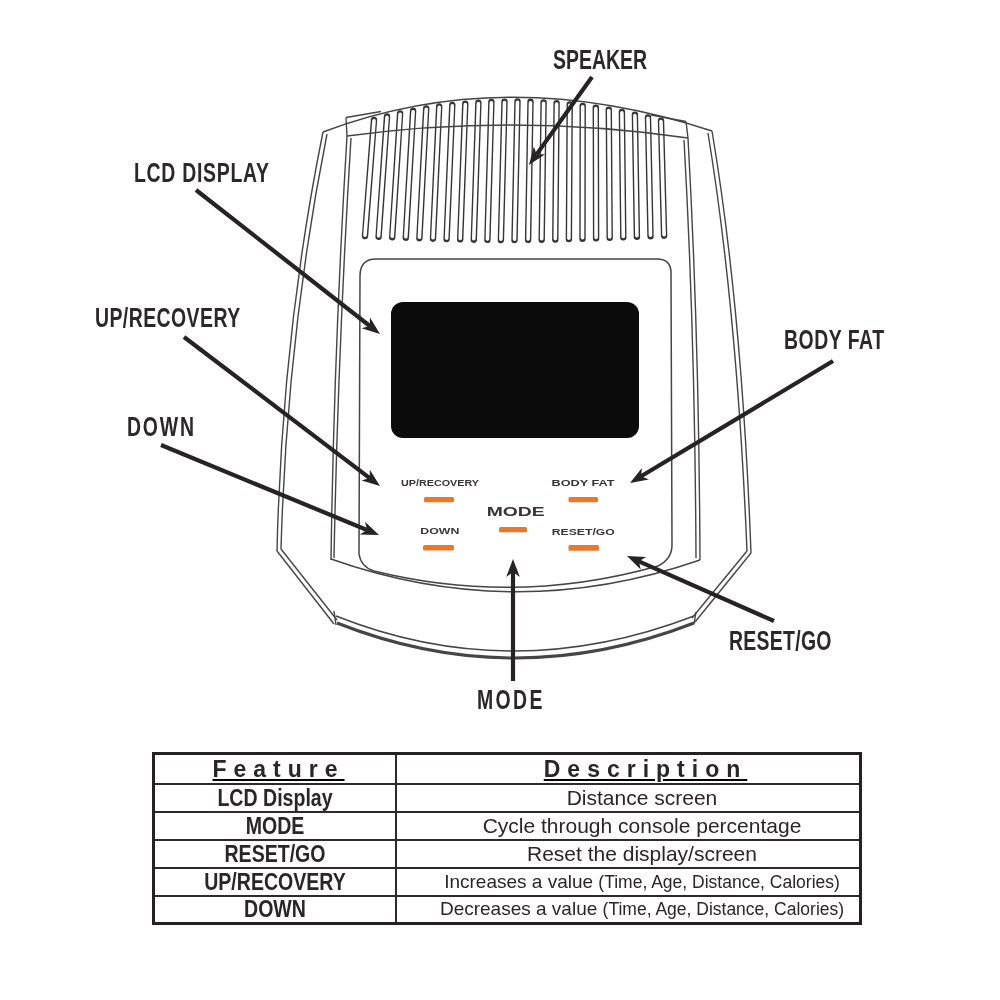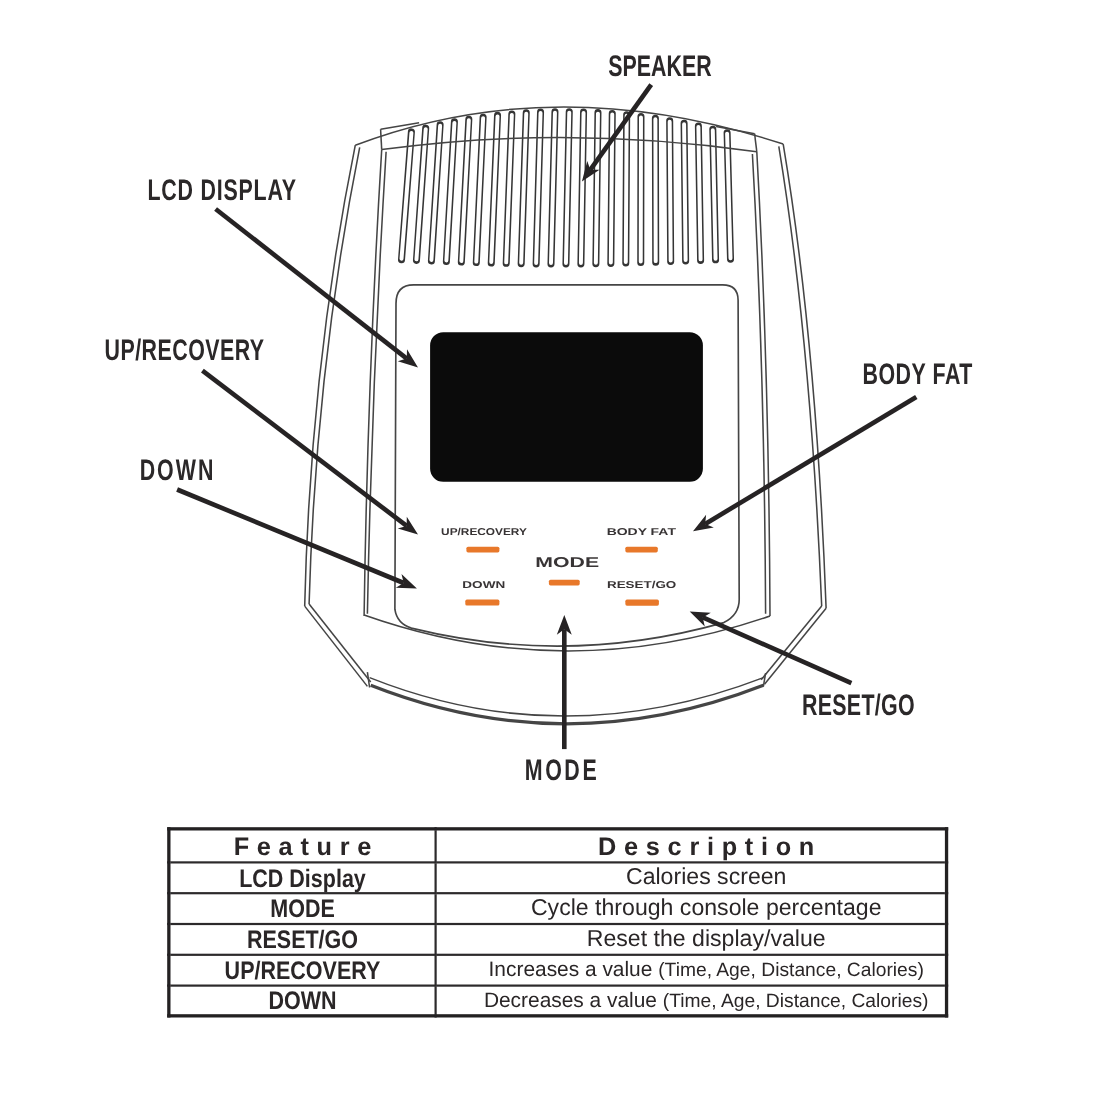--- a/index.html
+++ b/index.html
@@ -150,41 +150,41 @@
 <div class="lbl" style="left:553px;top:47px;transform:scaleX(0.72);">SPEAKER</div>
 <div class="lbl" style="left:134px;top:160px;transform:scaleX(0.72);letter-spacing:1px;">LCD DISPLAY</div>
 <div class="lbl" style="left:95px;top:305px;transform:scaleX(0.72);letter-spacing:0.6px;">UP/RECOVERY</div>
 <div class="lbl" style="left:127px;top:414px;transform:scaleX(0.72);letter-spacing:2.5px;">DOWN</div>
 <div class="lbl" style="left:784px;top:327px;transform:scaleX(0.72);letter-spacing:0.7px;">BODY FAT</div>
 <div class="lbl" style="left:729px;top:628px;transform:scaleX(0.72);letter-spacing:0.4px;">RESET/GO</div>
 <div class="lbl" style="left:477px;top:687px;transform:scaleX(0.72);letter-spacing:3.3px;">MODE</div>
 
 <table>
   <tbody>
-      <tr style="height:30px;">
+      <tr style="height:30px;text-decoration:underline;">
         <td class="c1 hd">Feature</td>
         <td class="c2 hd">Description</td>
       </tr>
   <tr style="height:28px;">
         <td class="c1">
           <span class="cw">LCD Display</span>
         </td>
-        <td class="c2">Calories screen</td>
+        <td class="c2">Distance screen</td>
       </tr>
   <tr style="height:28px;">
         <td class="c1">
           <span class="cw">MODE</span>
         </td>
         <td class="c2">Cycle through console percentage</td>
       </tr>
   <tr style="height:28px;">
         <td class="c1">
           <span class="cw">RESET/GO</span>
         </td>
-        <td class="c2">Reset the display/value</td>
+        <td class="c2">Reset the display/screen</td>
       </tr>
   <tr style="height:28px;">
         <td class="c1">
           <span class="cw">UP/RECOVERY</span>
         </td>
         <td class="c2 sm">Increases a value <span class="it">(Time, Age, Distance, Calories)</span></td>
       </tr>
   <tr style="height:28px;">
         <td class="c1">
           <span class="cw">DOWN</span>

